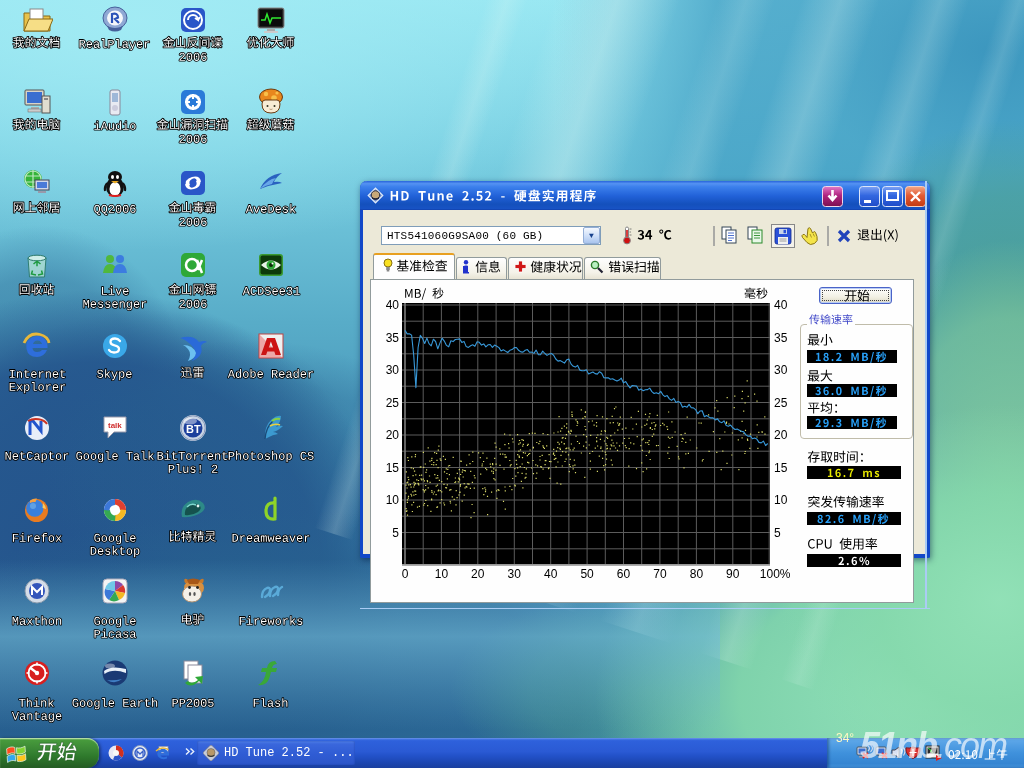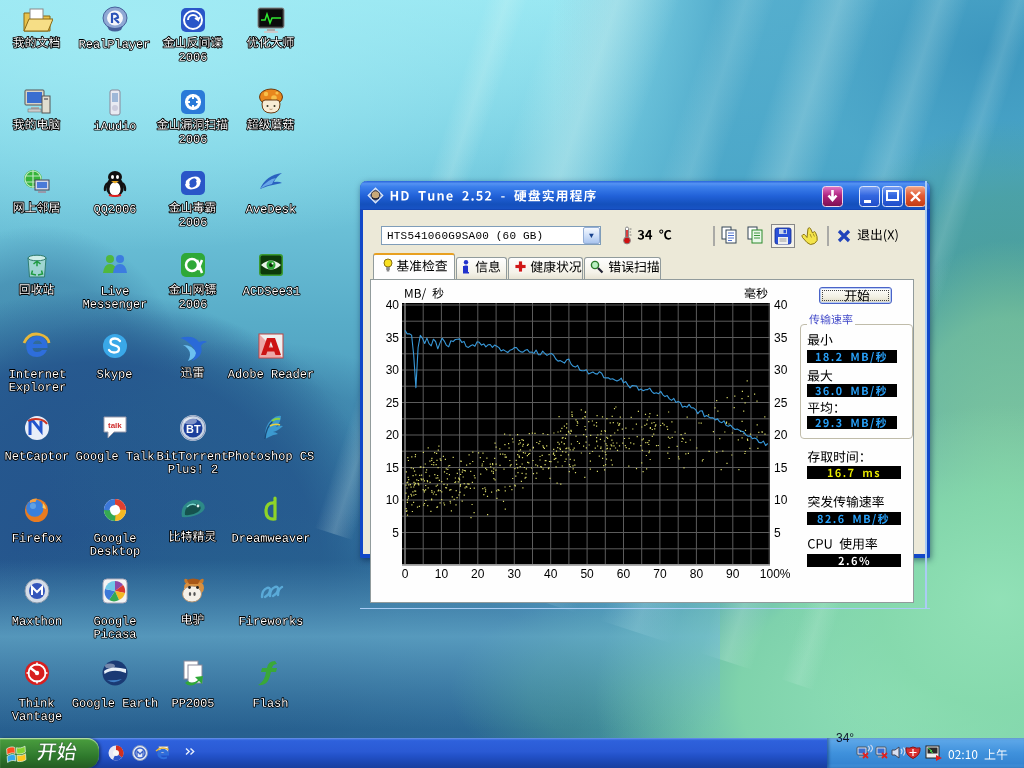--- a/index.html
+++ b/index.html
@@ -706,22 +706,30 @@
       <path d="M9 9 l6 4.5 a7.5 7.5 0 0 1 -9 2Z" fill="#2a52c8"></path>
       <circle cx="9" cy="9" r="3" fill="#f8f8f8"></circle>
 <circle cx="33" cy="9" r="7.5" fill="#e8eef8" stroke="#8899bb"></circle>
       <circle cx="33" cy="9" r="5" fill="none" stroke="#3a62c8" stroke-width="1.5"></circle>
       <path d="M30 12 v-5 l3 3 l3 -3 v5" stroke="#3a62c8" stroke-width="1.3" fill="none"></path>
 <rect x="52" y="2.5" width="9" height="6.5" fill="#f8f8f8" stroke="#99a" stroke-width="0.7"></rect>
       <path d="M62 9 Q58 2.5 52.5 6 Q48.5 9 51.5 13 Q55 16.5 60 14.5 L60 12.5 Q55 14.5 53.5 11.5 L62 11.5Z M53.5 9.5 Q55 7 58 9.5Z" fill="#2e6edc"></path>
       <path d="M49 7 q5 -5 12.5 -1.5" stroke="#e8b83c" stroke-width="1.4" fill="none"></path>
 <path d="M79 4.5 l3.2 3 l-3.2 3 M83.5 4.5 l3.2 3 l-3.2 3" stroke="#e8f0fc" stroke-width="1.4" fill="none"></path>
     </svg>
+<div id="taskbtn">
+      <svg width="16" height="16" viewBox="0 0 32 32" style="position:absolute;left:6px;top:4px">
+<rect x="4" y="4" width="24" height="24" rx="3" transform="rotate(45 16 16)" fill="#c8ccd8" stroke="#667"></rect>
+<circle cx="16" cy="15" r="8" fill="#b89868" stroke="#555"></circle>
+        <path d="M9 19 q7 5 14 0 l0 3 q-7 4 -14 0Z" fill="#333"></path>
+      </svg>
+<span>HD Tune 2.52 - ...</span>
+    </div>
 <div id="tray"></div>
-<div style="position:absolute;left:836px;top:731px;color:#0f172a;font:12px 'Liberation Sans';z-index:6">34°</div>
+<div style="position:absolute;left:836px;top:731px;color:#fef9c3;font:12px 'Liberation Sans';z-index:6">34°</div>
 <svg style="position:absolute;left:856px;top:744px;z-index:6" width="92" height="18" viewBox="0 0 92 18">
 <rect x="1" y="3" width="10" height="8" rx="1" fill="#dce4f0" stroke="#456"></rect>
       <rect x="2.5" y="4.5" width="7" height="5" fill="#3a6ed0"></rect>
       <rect x="3" y="12" width="6" height="1.5" fill="#99a"></rect>
       <path d="M7 9 q5 -5 0 -9" stroke="#bbb" stroke-width="0" fill="none"></path>
 <path d="M12 2 q3 2 0 5 M14.5 1 q4 3 0 7" stroke="#ccd8ee" stroke-width="1.2" fill="none"></path>
 <path d="M7 9 l5 5 M12 9 l-5 5" stroke="#e02020" stroke-width="1.8"></path>
 <rect x="20" y="3" width="10" height="8" rx="1" fill="#dce4f0" stroke="#456"></rect>
       <rect x="21.5" y="4.5" width="7" height="5" fill="#3a6ed0"></rect>
       <rect x="22" y="12" width="6" height="1.5" fill="#99a"></rect>
@@ -731,12 +739,13 @@
 <path d="M57 3 q3.5 1.7 7 0.9 q0.8 7 -7 10.6 q-7.8 -3.6 -7 -10.6 q3.5 0.8 7 -0.9Z" fill="#d83030" stroke="#8a1010"></path>
       <path d="M57 5 v7 M53.5 8.5 h7" stroke="#fff" stroke-width="1.2"></path>
 <rect x="70" y="2" width="13" height="12" fill="#f0f0f0" stroke="#222"></rect>
       <rect x="71.5" y="3.5" width="10" height="6" fill="#2a2a2a"></rect>
       <path d="M72 4 l4 3 l-2 0 l3 2" stroke="#4ae04a" stroke-width="1" fill="none"></path>
       <path d="M80 11 l6 3 l-6 3Z" fill="#e02020"></path>
 </svg>
 <svg style="position:absolute;left:948px;top:748px;overflow:visible;z-index:6" width="61" height="15" viewBox="0 -11 61 15">
       <path d="M3.3 0.2C5 0.2 6.1 -1.4 6.1 -4.4C6.1 -7.5 5 -9 3.3 -9C1.7 -9 0.6 -7.5 0.6 -4.4C0.6 -1.4 1.7 0.2 3.3 0.2ZM3.3 -0.7C2.3 -0.7 1.7 -1.8 1.7 -4.4C1.7 -7 2.3 -8.1 3.3 -8.1C4.3 -8.1 5 -7 5 -4.4C5 -1.8 4.3 -0.7 3.3 -0.7Z M7.2 0H12.7V-0.9H10.3C9.8 -0.9 9.3 -0.9 8.8 -0.9C10.9 -2.8 12.3 -4.6 12.3 -6.4C12.3 -7.9 11.3 -9 9.7 -9C8.6 -9 7.8 -8.4 7.1 -7.7L7.8 -7C8.3 -7.6 8.9 -8.1 9.6 -8.1C10.7 -8.1 11.2 -7.3 11.2 -6.3C11.2 -4.8 9.9 -3.1 7.2 -0.6Z M15 -4.7C15.4 -4.7 15.8 -5 15.8 -5.5C15.8 -6 15.4 -6.4 15 -6.4C14.5 -6.4 14.2 -6 14.2 -5.5C14.2 -5 14.5 -4.7 15 -4.7ZM15 0.2C15.4 0.2 15.8 -0.2 15.8 -0.7C15.8 -1.2 15.4 -1.5 15 -1.5C14.5 -1.5 14.2 -1.2 14.2 -0.7C14.2 -0.2 14.5 0.2 15 0.2Z M17.7 0H22.5V-0.9H20.8V-8.8H19.9C19.5 -8.5 18.9 -8.3 18.1 -8.2V-7.5H19.7V-0.9H17.7Z M26.7 0.2C28.3 0.2 29.4 -1.4 29.4 -4.4C29.4 -7.5 28.3 -9 26.7 -9C25 -9 23.9 -7.5 23.9 -4.4C23.9 -1.4 25 0.2 26.7 0.2ZM26.7 -0.7C25.7 -0.7 25 -1.8 25 -4.4C25 -7 25.7 -8.1 26.7 -8.1C27.6 -8.1 28.3 -7 28.3 -4.4C28.3 -1.8 27.6 -0.7 26.7 -0.7Z M41.1 -9.9V-0.5H36.6V0.4H47.4V-0.5H42V-5.3H46.5V-6.2H42V-9.9Z M48.6 -4.6V-3.7H53.5V1H54.4V-3.7H59.3V-4.6H54.4V-7.6H58.4V-8.5H51.4C51.6 -8.9 51.8 -9.4 52 -9.9L51 -10.1C50.5 -8.5 49.7 -6.9 48.6 -5.9C48.9 -5.7 49.3 -5.5 49.5 -5.3C50 -5.9 50.5 -6.7 51 -7.6H53.5V-4.6Z" fill="#fff"></path>
     </svg>
+<div id="wmark">51nb<span style="font-weight:normal">.com</span></div>
 </div>
 </body></html>

